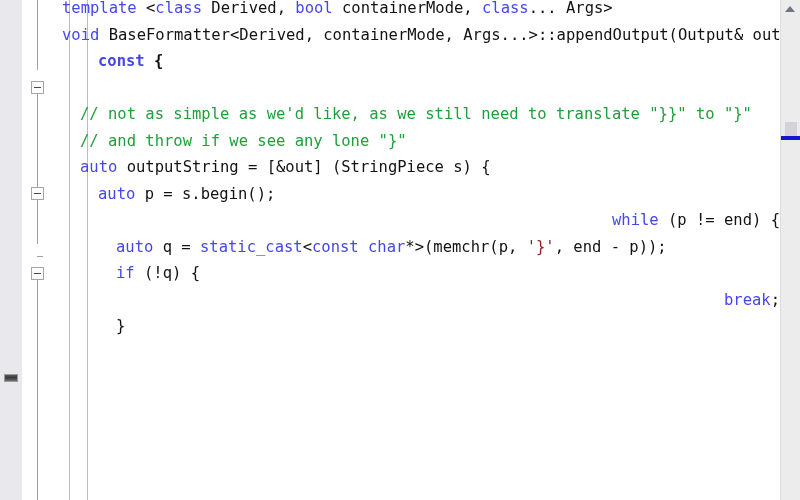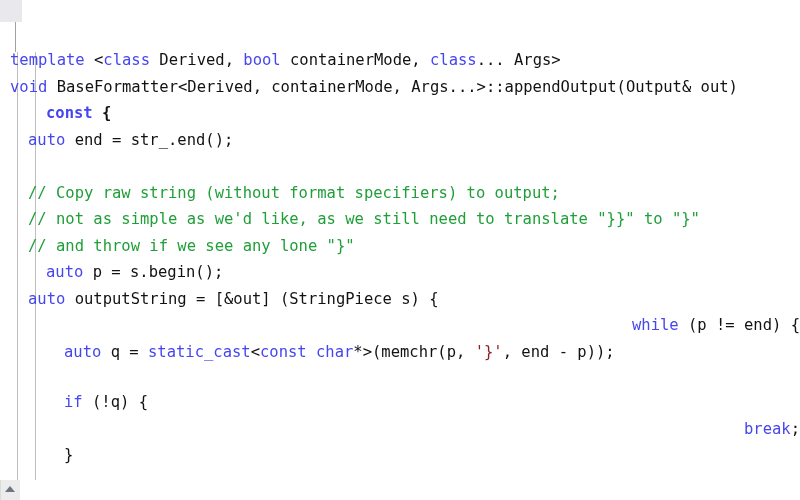--- a/index.html
+++ b/index.html
@@ -13,21 +13,21 @@
     overflow: hidden;
     font-family: "DejaVu Sans Mono", monospace;
   }
 
   #editor-window {
     position: relative;
     width: 800px;
     height: 500px;
     background: #ffffff;
     display: flex;
-    flex-direction: column;
+    flex-direction: row;
   }
 
   
   #selection-margin {
     position: relative;
     width: 22px;
     height: 500px;
     background: #e9e9ed;
     flex: 0 0 22px;
   }
@@ -181,30 +181,28 @@
       <div class="fold-branch" style="left: 15px; top: 256px;"></div>
     </div>
 
   <div id="code-area">
     <div class="indent-guide" style="left: 17px;"></div>
       <div class="indent-guide" style="left: 35px;"></div>
       <div id="code-lines" style="top: -5px;">
         <div class="code-line" style="padding-left: 10px;"><span class="tok-kw">template </span><span class="tok-txt">&lt;</span><span class="tok-kw">class</span><span class="tok-txt"> Derived, </span><span class="tok-kw">bool</span><span class="tok-txt"> containerMode, </span><span class="tok-kw">class</span><span class="tok-txt">... Args&gt;</span></div>
         <div class="code-line" style="padding-left: 10px;"><span class="tok-kw">void</span><span class="tok-txt"> BaseFormatter&lt;Derived, containerMode, Args...&gt;::appendOutput(Output&amp; out)</span></div>
         <div class="code-line" style="padding-left: 46px; font-weight: bold;"><span class="tok-kw">const</span><span class="tok-txt"> {</span></div>
-        <div class="code-line" style="padding-left: 28px;"><span class="tok-kw">auto</span><span class="tok-txt"> end = str_.end();</span></div>
         <div class="code-line" style="padding-left: 10px;">&nbsp;</div>
-        <div class="code-line" style="padding-left: 28px;"><span class="tok-com">// Copy raw string (without format specifiers) to output;</span></div>
         <div class="code-line" style="padding-left: 28px;"><span class="tok-com">// not as simple as we'd like, as we still need to translate "}}" to "}"</span></div>
         <div class="code-line" style="padding-left: 28px;"><span class="tok-com">// and throw if we see any lone "}"</span></div>
+        <div class="code-line" style="padding-left: 28px;"><span class="tok-kw">auto</span><span class="tok-txt"> outputString = [&amp;out] (StringPiece s) {</span></div>
         <div class="code-line" style="padding-left: 46px;"><span class="tok-kw">auto</span><span class="tok-txt"> p = s.begin();</span></div>
-        <div class="code-line" style="padding-left: 28px;"><span class="tok-kw">auto</span><span class="tok-txt"> outputString = [&amp;out] (StringPiece s) {</span></div>
         <div class="code-line" style="padding-left: 46px; text-align: right;"><span class="tok-kw">while</span><span class="tok-txt"> (p != end) {</span></div>
         <div class="code-line" style="padding-left: 64px;"><span class="tok-kw">auto</span><span class="tok-txt"> q = </span><span class="tok-kw">static_cast</span><span class="tok-txt">&lt;</span><span class="tok-kw">const</span><span class="tok-txt"> </span><span class="tok-kw">char</span><span class="tok-txt">*&gt;(memchr(p, </span><span class="tok-str">'}'</span><span class="tok-txt">, end - p));</span></div>
-        <div class="code-line" style="padding-left: 64px; margin-top: 24px;"><span class="tok-kw">if</span><span class="tok-txt"> (!q) {</span></div>
+        <div class="code-line" style="padding-left: 64px;"><span class="tok-kw">if</span><span class="tok-txt"> (!q) {</span></div>
         <div class="code-line" style="padding-left: 82px; text-align: right;"><span class="tok-kw">break</span><span class="tok-txt">;</span></div>
         <div class="code-line" style="padding-left: 64px;"><span class="tok-txt">}</span></div>
       </div>
   </div>
 
   <div id="vscrollbar">
     <div id="scroll-up-button">
       <div id="scroll-up-arrow"></div>
     </div>
     <div id="scroll-thumb"></div>

